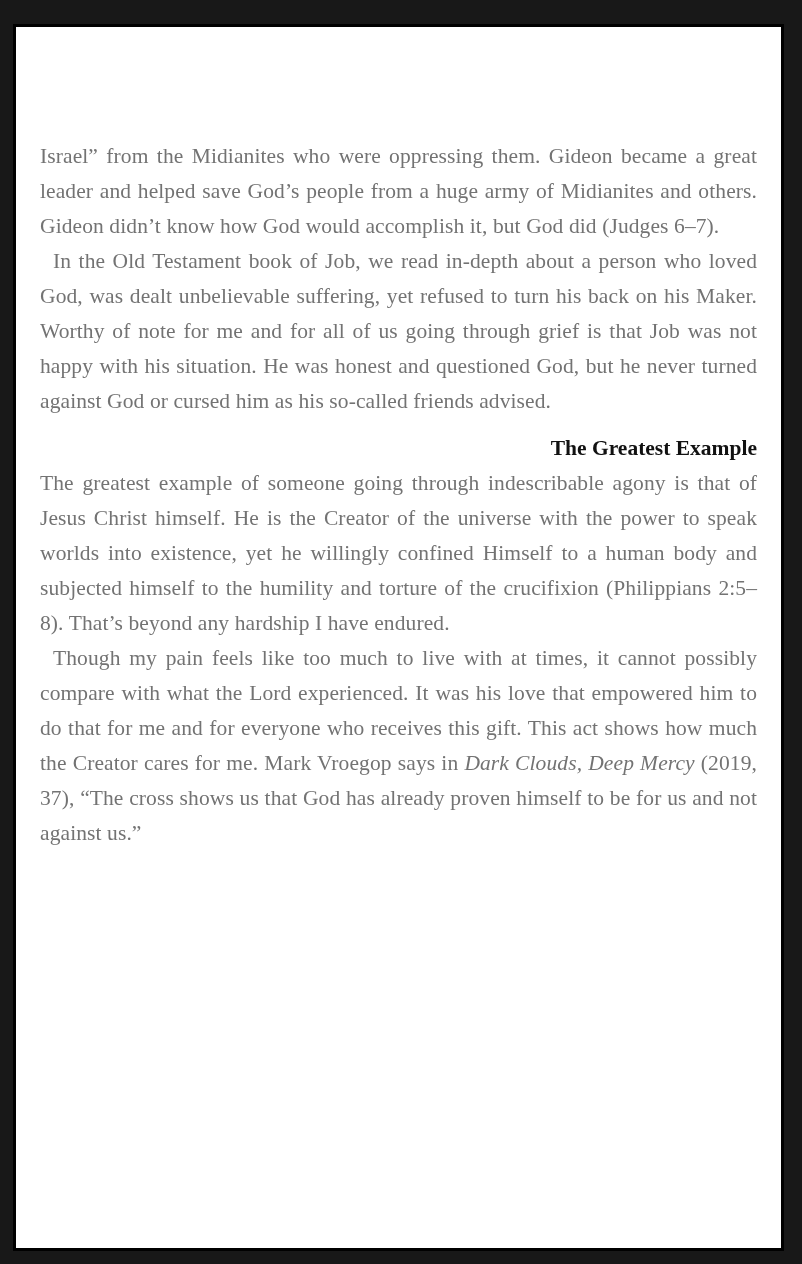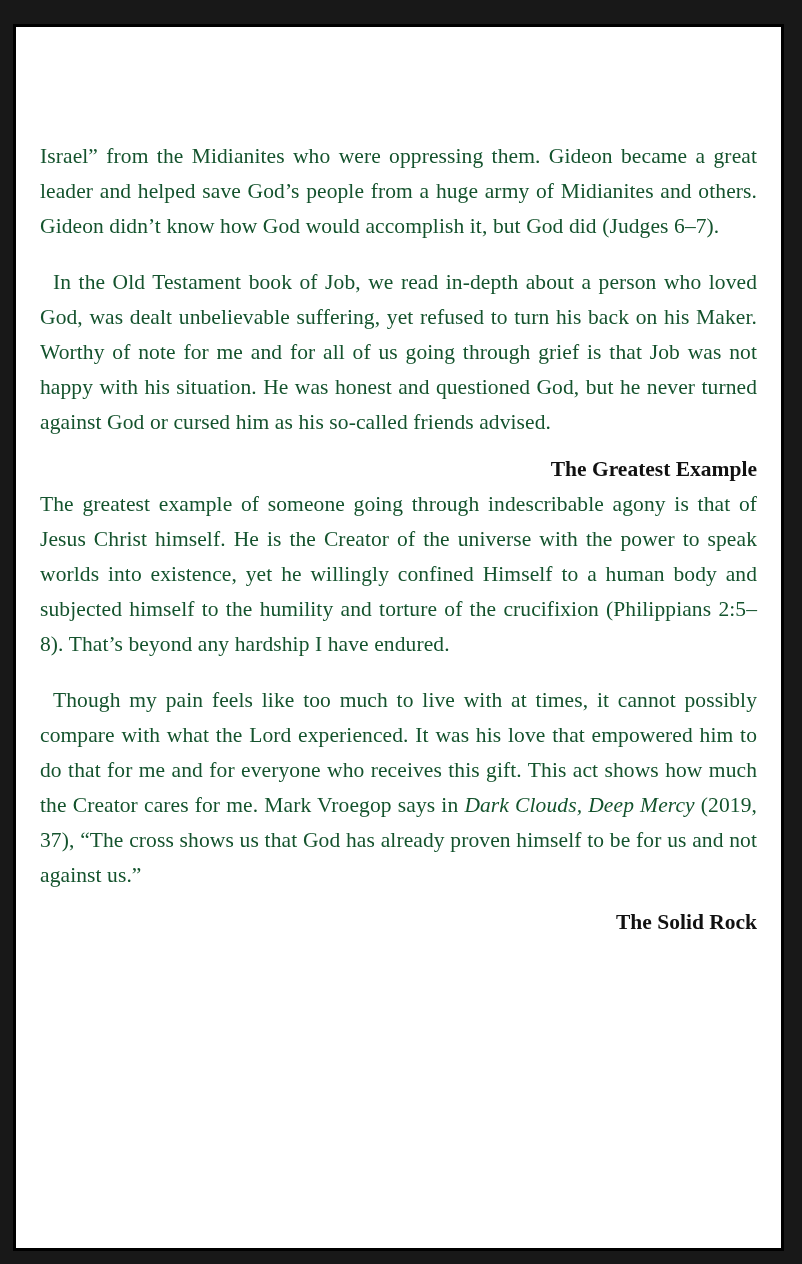--- a/index.html
+++ b/index.html
@@ -24,27 +24,26 @@
     border: 3px solid #000000;
     box-sizing: content-box;
   }
   .page-inner {
     padding: 112px 24px 0 24px;
   }
   .para {
     margin: 0;
     font-size: 21.5px;
     line-height: 35px;
-    color: #14532d;
+    color: #737373;
     text-align: justify;
     letter-spacing: 0.1px;
   }
   .para.indent {
     text-indent: 13px;
-    margin-top: 21px;
   }
   .heading {
     margin: 12px 0 0 0;
     font-size: 21.5px;
     line-height: 35px;
     font-weight: 700;
     color: #111111;
     text-align: right;
   }
   .para em {
@@ -60,16 +59,15 @@
 
     <p class="para indent">In the Old Testament book of Job, we read in-depth about a person who loved God, was dealt unbelievable suffering, yet refused to turn his back on his Maker. Worthy of note for me and for all of us going through grief is that Job was not happy with his situation. He was honest and questioned God, but he never turned against God or cursed him as his so-called friends advised.</p>
 
     <h2 class="heading">The Greatest Example</h2>
 
     <p class="para">The greatest example of someone going through indescribable agony is that of Jesus Christ himself. He is the Creator of the universe with the power to speak worlds into existence, yet he willingly confined Himself to a human body and subjected himself to the humility and torture of the crucifixion (Philippians 2:5–8). That’s beyond any hardship I have endured.</p>
 
     <p class="para indent"><span>Though my pain feels like too much to live with at times, it cannot possibly compare with what the Lord experienced. It was his love that empowered him to do that for me and for everyone who receives this gift. This act shows how much the Creator cares for me. Mark Vroegop says in </span><em>Dark Clouds, Deep Mercy</em><span> (2019, 37), “The cross shows us that God has already proven himself to be for us and not against us.”</span></p>
 
 
-    <h2 class="heading">The Solid Rock</h2>
 
   </div>
 </div>
 
 </body></html>

